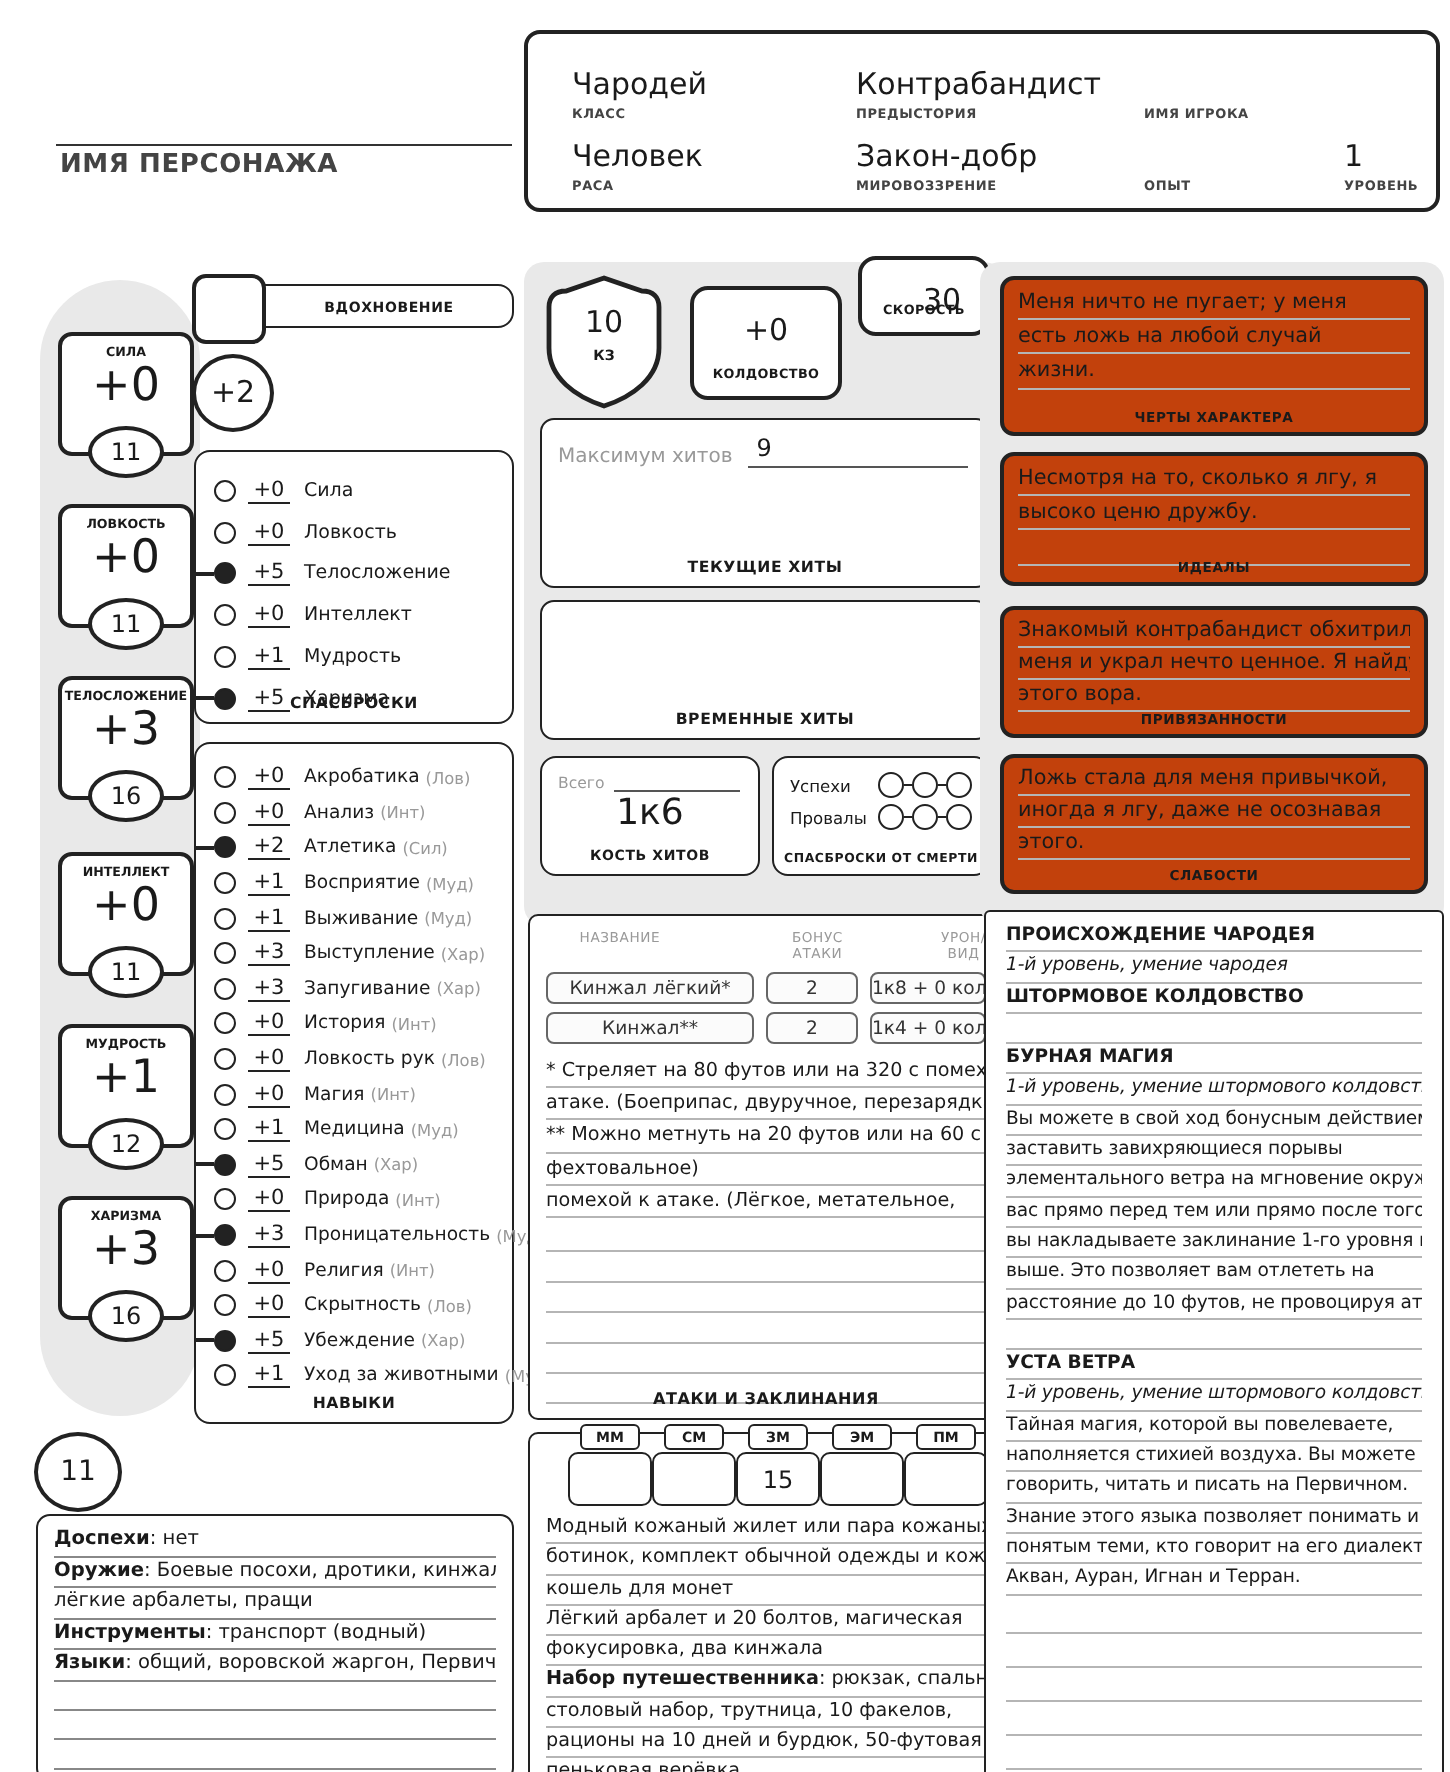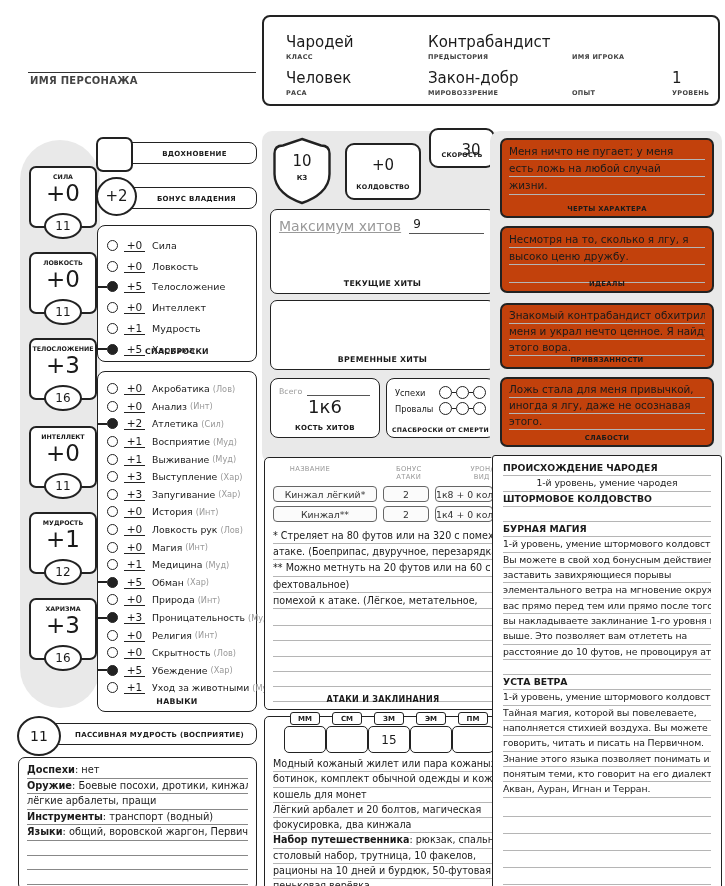--- a/index.html
+++ b/index.html
@@ -1,21 +1,21 @@
 <!DOCTYPE html>
 <html><head>
 <meta charset="utf-8">
 <style>
   html,body{margin:0;padding:0;background:#fff;}
   .page{position:relative;width:725px;height:886px;background:#fff;overflow:hidden;
         font-family:"DejaVu Sans","Liberation Sans",sans-serif;color:#1a1a1a;}
 
   
   .char-name-line{position:absolute;left:28px;top:52px;width:228px;height:20px;border-bottom:1.5px solid #333;}
-  .char-name-label{position:absolute;left:30px;top:75px;font-size:10px;font-weight:bold;color:#444;letter-spacing:.3px;}
+  .char-name-label{position:absolute;left:30px;top:75px;font-size:13px;font-weight:bold;color:#444;letter-spacing:.3px;}
 
   
   .header-box{position:absolute;left:262px;top:15px;width:458px;height:91px;border:2px solid #222;border-radius:8px;box-sizing:border-box;background:#fff;}
   .hfield{position:absolute;}
   .hval{font-size:15px;height:18px;line-height:18px;white-space:nowrap;}
   .hlbl{font-size:6.5px;font-weight:bold;color:#444;margin-top:2px;letter-spacing:.3px;white-space:nowrap;}
 
   
   .rail{position:absolute;left:20px;top:140px;width:80px;height:568px;background:#e9e9e9;border-radius:40px;}
   .abilities{display:contents;}
@@ -70,21 +70,21 @@
   .shield-lbl{position:absolute;left:0;right:0;top:37px;font-size:7px;font-weight:bold;}
 
   .stat-box{position:absolute;background:#fff;border:2px solid #222;border-radius:9px;text-align:center;box-sizing:border-box;}
   .init-box{left:345px;top:143px;width:76px;height:57px;}
   .speed-box{left:429px;top:128px;width:66px;height:40px;padding-left:18px;}
   .stat-val{font-size:15px;margin-top:11px;}
   .stat-lbl{position:absolute;left:0;right:0;bottom:7px;font-size:6.4px;font-weight:bold;letter-spacing:.2px;}
 
   .hp-box{position:absolute;left:270px;top:209px;width:225px;height:85px;background:#fff;border:1.5px solid #222;border-radius:7px;box-sizing:border-box;}
   .hp-top{display:flex;align-items:flex-end;padding:7px 10px 0 8px;}
-  .hp-max-label{font-size:14px;color:#999;text-decoration:underline;}
+  .hp-max-label{font-size:10px;color:#999;}
   .hp-max-val{flex:1;margin-left:8px;border-bottom:1px solid #555;font-size:12px;padding:0 0 1px 4px;height:15px;line-height:15px;}
   .temp-box{position:absolute;left:270px;top:300px;width:225px;height:70px;background:#fff;border:1.5px solid #222;border-radius:7px;box-sizing:border-box;}
 
   .hd-box{position:absolute;left:270px;top:378px;width:110px;height:60px;background:#fff;border:1.5px solid #222;border-radius:8px;box-sizing:border-box;}
   .hd-top{display:flex;align-items:flex-end;padding:6px 9px 0 8px;}
   .hd-total{font-size:7.8px;color:#999;}
   .hd-line{flex:1;border-bottom:1px solid #555;height:10px;margin-left:5px;}
   .hd-val{text-align:center;font-size:18px;margin-top:0px;}
 
   .death-box{position:absolute;left:386px;top:378px;width:109px;height:60px;background:#fff;border:1.5px solid #222;border-radius:8px;box-sizing:border-box;padding:7px 8px 0;}
@@ -126,21 +126,21 @@
   .bonds-box{top:303px;height:66px;}
   .flaws-box{top:377px;height:70px;}
   .tline{margin:0 7px;height:16.2px;line-height:16px;font-size:10.4px;border-bottom:1px solid #b5b5b5;white-space:nowrap;overflow:hidden;}
   .bonds-box .tline,.flaws-box .tline{height:15px;line-height:14.5px;}
   .pers-box .box-label{font-size:6.8px;bottom:3px;}
 
   
   .features-box{position:absolute;left:492px;top:455px;width:230px;height:436px;background:#fff;border:1.5px solid #222;border-radius:3px;box-sizing:border-box;padding-top:5px;}
   .fline{margin:0 10px;height:14.3px;line-height:14px;font-size:9.3px;letter-spacing:-0.1px;border-bottom:1px solid #b5b5b5;white-space:nowrap;overflow:hidden;}
   .fline.bold{font-weight:bold;letter-spacing:0;}
-  .fline.italic{text-align:center;}
+  .fline.italic{font-style:italic;}
   .features-blanks{height:100px;margin:2px 10px 0;background:repeating-linear-gradient(to bottom,transparent 0 16px,#b5b5b5 16px 17px);}
 </style>
 </head>
 <body>
 
 <div class="page">
 
   
   <div class="char-name-line"></div>
   <div class="char-name-label">ИМЯ ПЕРСОНАЖА</div>
@@ -215,21 +215,20 @@
       <div class="ability">
         <div class="ab-label">ХАРИЗМА</div>
         <div class="ab-mod">+3</div>
         <div class="ab-score">16</div>
       </div>
     </div>
 
   
   <div class="banner insp-banner">ВДОХНОВЕНИЕ</div>
   <div class="insp-box"></div>
-  <div class="banner profb-banner">БОНУС ВЛАДЕНИЯ</div>
   <div class="profb-circle">+2</div>
 
   
   <div class="list-box saves-box">
     <div style="display:contents">
       
     
         <div class="prow">
           <span class="dot"></span>
           <span class="pmod">+0</span>
@@ -397,21 +396,20 @@
           <span class="dot"></span>
           <span class="pmod">+1</span>
           <span class="pname">Уход за животными</span>
           <span class="pabil">(Муд)</span>
         </div>
       </div>
     <div class="box-label">НАВЫКИ</div>
   </div>
 
   
-  <div class="banner passive-banner">ПАССИВНАЯ МУДРОСТЬ (ВОСПРИЯТИЕ)</div>
   <div class="passive-circle">11</div>
 
   
   <div class="profs-box">
     <div style="display:contents">
       
     
         <div class="pfline"><span class="b">Доспехи</span><span>: нет</span></div>
       
         <div class="pfline"><span class="b">Оружие</span><span>: Боевые посохи, дротики, кинжалы,</span></div>

